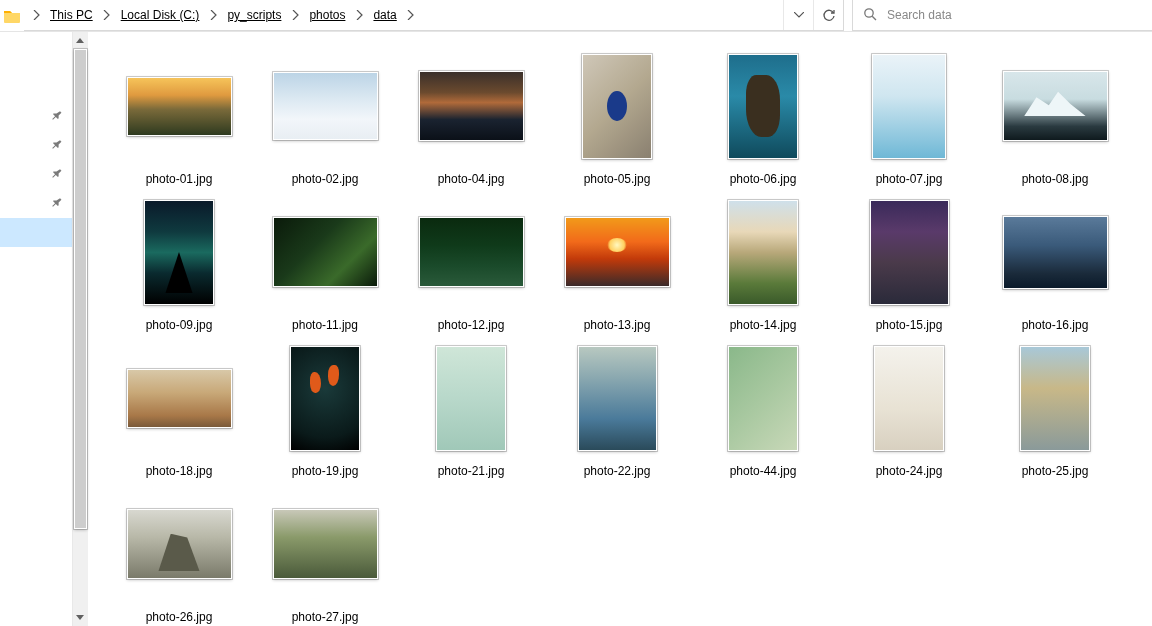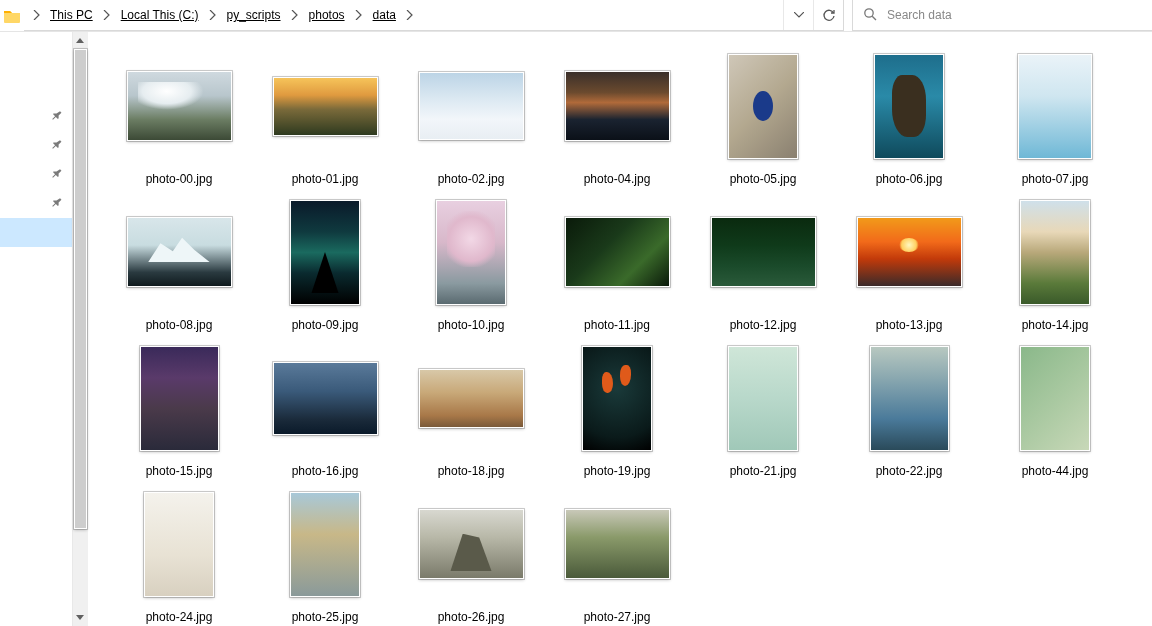--- a/index.html
+++ b/index.html
@@ -236,21 +236,21 @@
           <svg viewBox="0 0 7 10">
             <path d="M1 0 L6 5 L1 10" fill="none" stroke="#555" stroke-width="1.2"></path>
           </svg>
         </span>
         <span class="crumb">This PC</span>
         <span class="crumb-sep">
           <svg viewBox="0 0 7 10">
             <path d="M1 0 L6 5 L1 10" fill="none" stroke="#555" stroke-width="1.2"></path>
           </svg>
         </span>
-        <span class="crumb">Local This (C:)</span>
+        <span class="crumb">Local Disk (C:)</span>
         <span class="crumb-sep">
           <svg viewBox="0 0 7 10">
             <path d="M1 0 L6 5 L1 10" fill="none" stroke="#555" stroke-width="1.2"></path>
           </svg>
         </span>
         <span class="crumb">py_scripts</span>
         <span class="crumb-sep">
           <svg viewBox="0 0 7 10">
             <path d="M1 0 L6 5 L1 10" fill="none" stroke="#555" stroke-width="1.2"></path>
           </svg>
@@ -327,28 +327,20 @@
         <svg width="8" height="5" viewBox="0 0 8 5">
             <path d="M0 0 L4 5 L8 0 Z" fill="#606060"></path>
           </svg>
       </div>
     </div>
   </div>
   <div class="content">
     <div class="grid" id="grid">
         <div class="item">
           <div class="thumb-outer">
-            <div class="thumb" style="width: 105px; height: 70px;">
-              <div class="thumb-img mtn-snow"></div>
-            </div>
-          </div>
-          <div class="label">photo-00.jpg</div>
-        </div>
-        <div class="item">
-          <div class="thumb-outer">
             <div class="thumb" style="width: 105px; height: 59px;">
               <div class="thumb-img sunset-hills"></div>
             </div>
           </div>
           <div class="label">photo-01.jpg</div>
         </div>
         <div class="item">
           <div class="thumb-outer">
             <div class="thumb" style="width: 105px; height: 68px;">
               <div class="thumb-img snowfield"></div>
@@ -396,28 +388,20 @@
           </div>
           <div class="label">photo-08.jpg</div>
         </div>
         <div class="item">
           <div class="thumb-outer">
             <div class="thumb" style="width: 70px; height: 105px;">
               <div class="thumb-img aurora"></div>
             </div>
           </div>
           <div class="label">photo-09.jpg</div>
-        </div>
-        <div class="item">
-          <div class="thumb-outer">
-            <div class="thumb" style="width: 70px; height: 105px;">
-              <div class="thumb-img cherry"></div>
-            </div>
-          </div>
-          <div class="label">photo-10.jpg</div>
         </div>
         <div class="item">
           <div class="thumb-outer">
             <div class="thumb" style="width: 105px; height: 70px;">
               <div class="thumb-img fern"></div>
             </div>
           </div>
           <div class="label">photo-11.jpg</div>
         </div>
         <div class="item">

